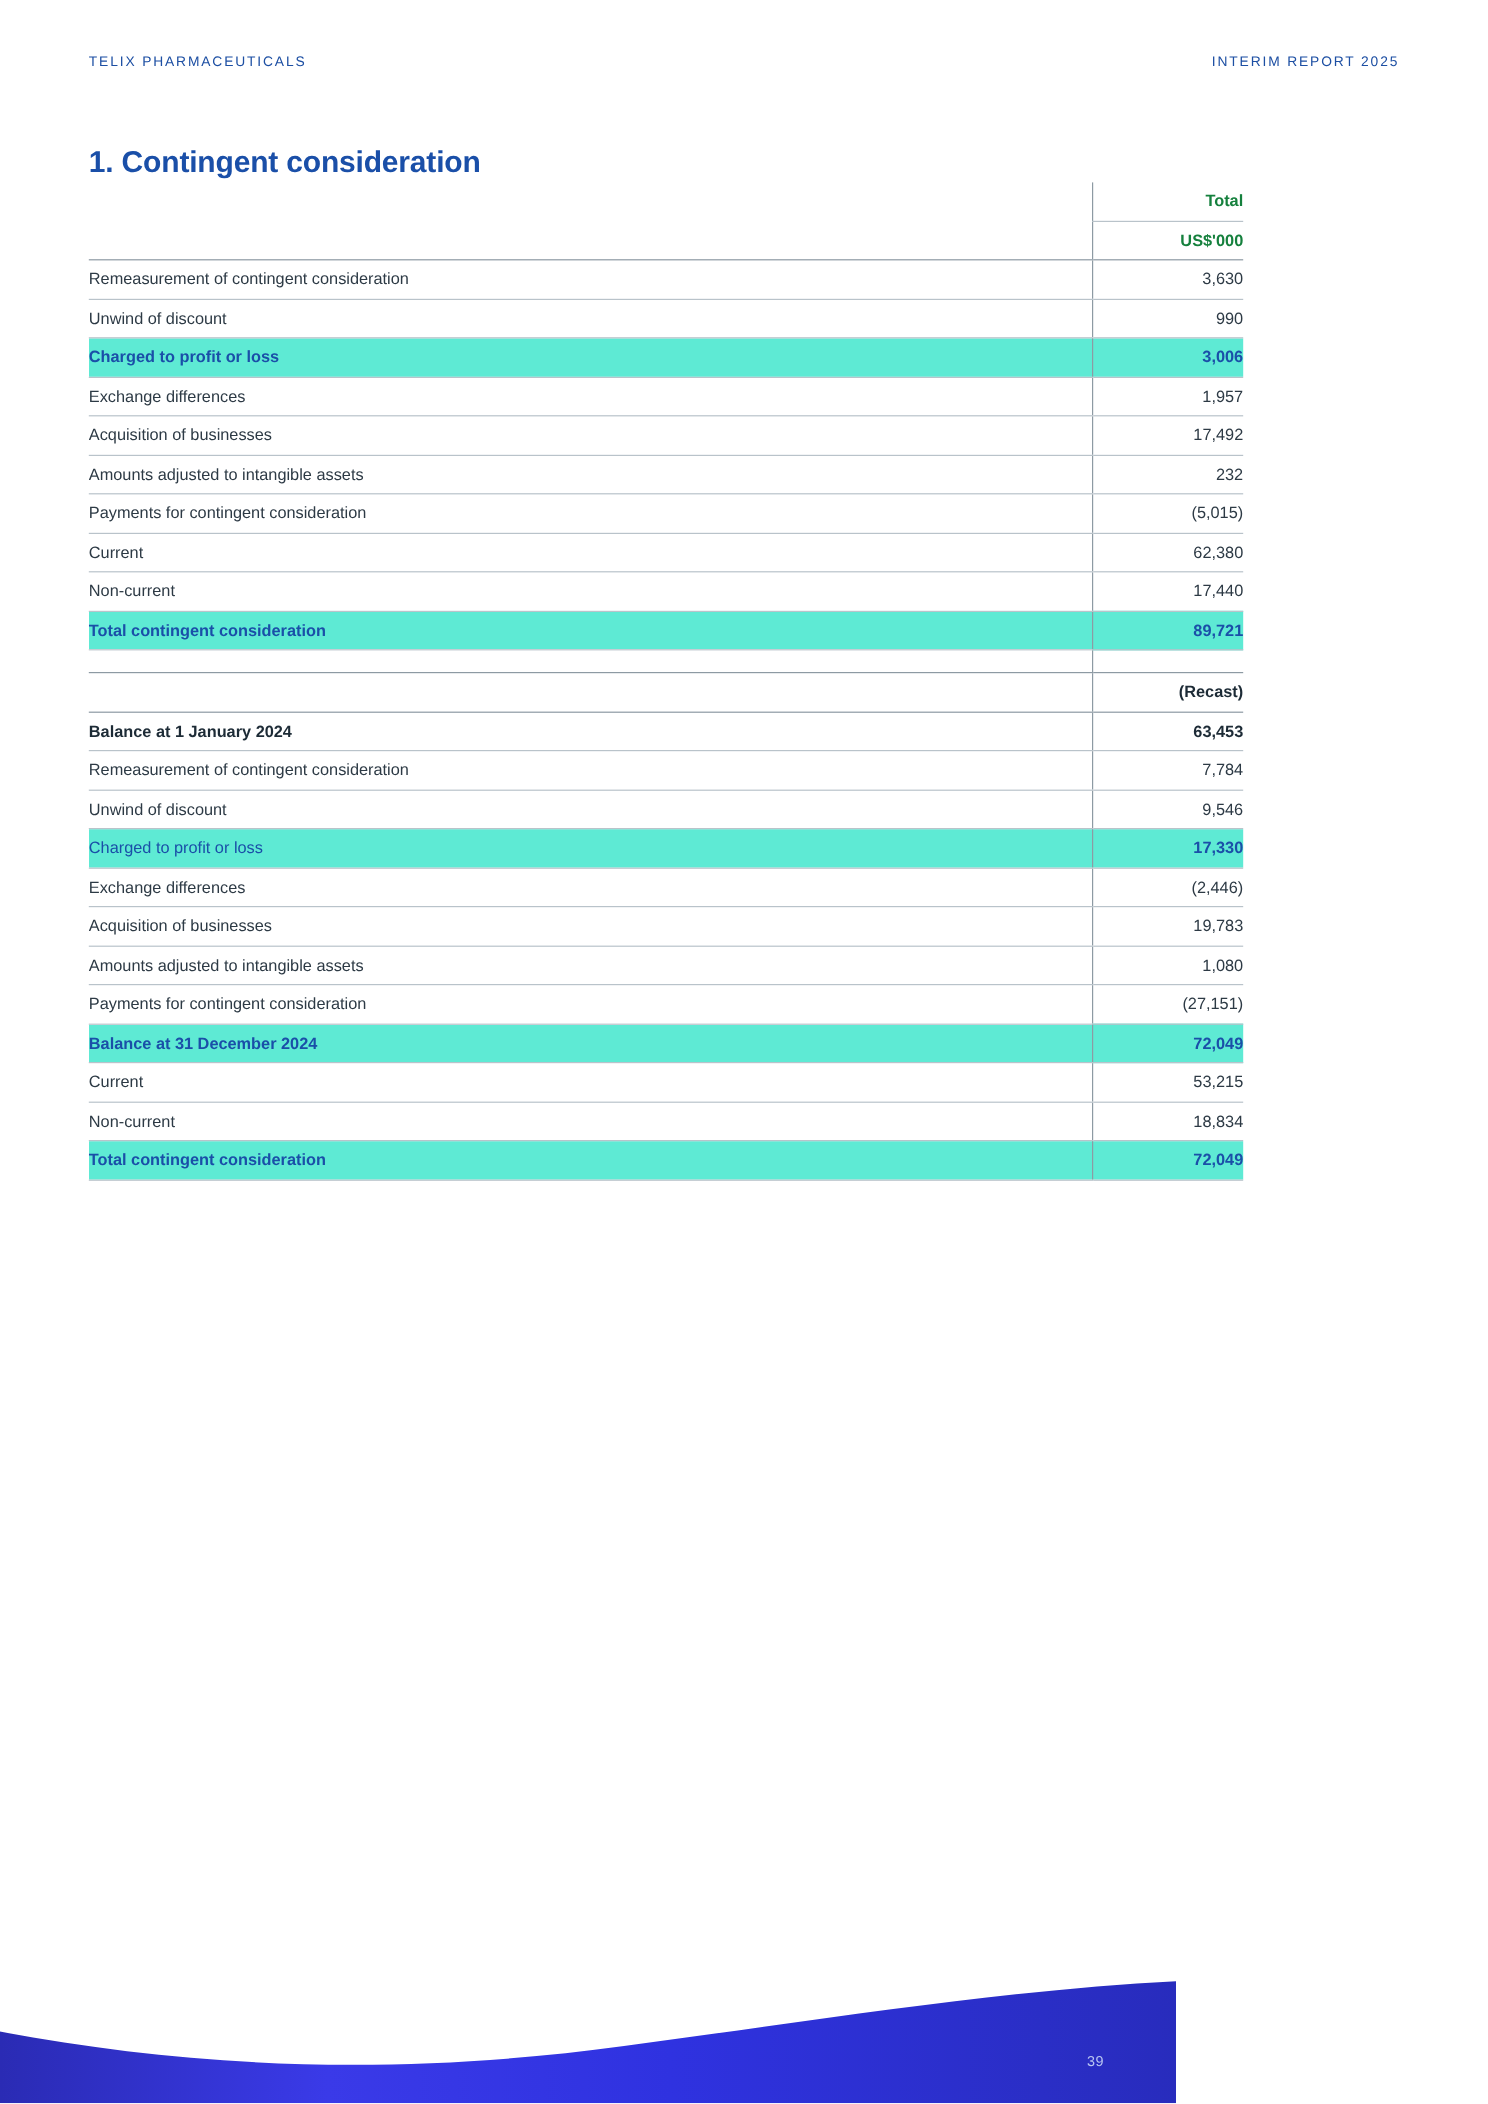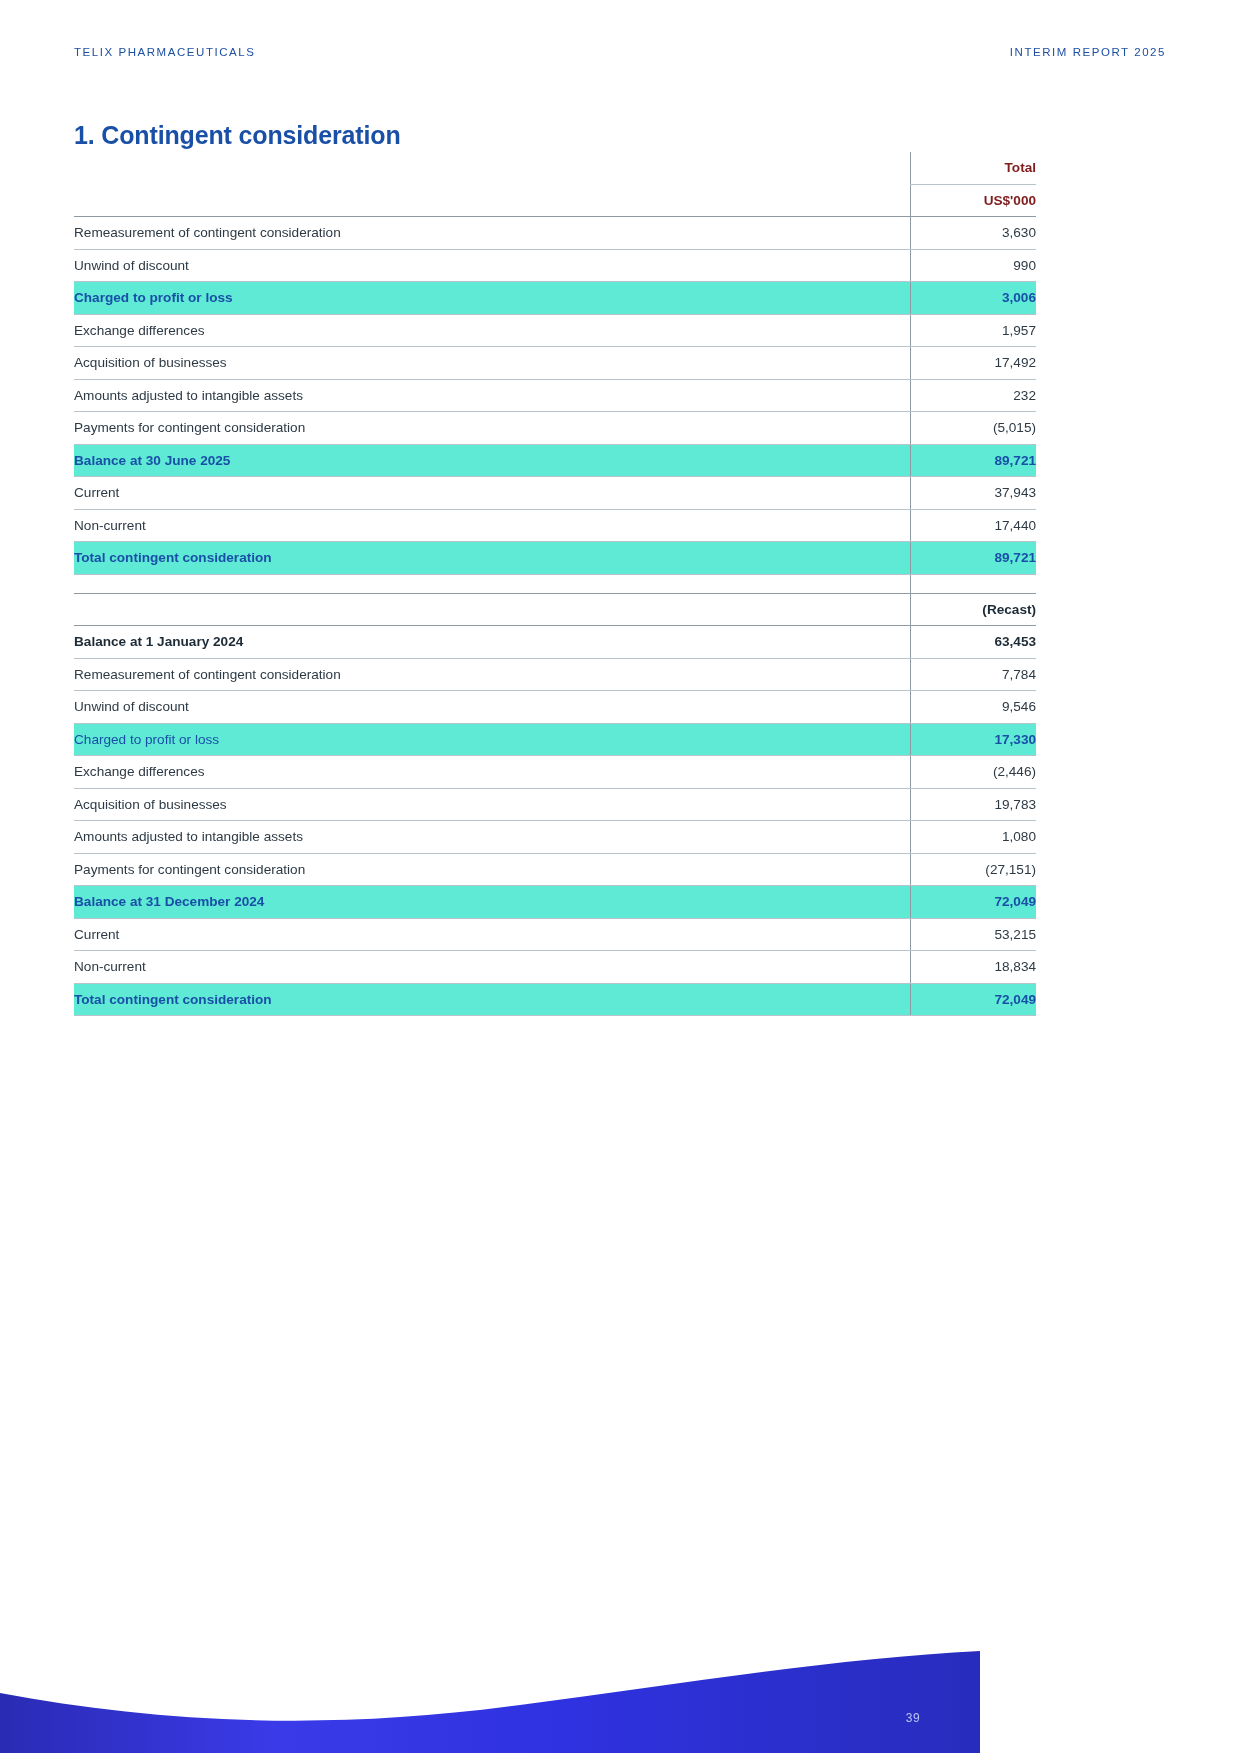--- a/index.html
+++ b/index.html
@@ -80,21 +80,21 @@
     padding: 0 14px 0 0;
     text-align: right;
     font-size: 13.6px;
     color: #2d3a45;
     white-space: nowrap;
   }
 
   
   tr.hdr-total .cell-value,
   tr.hdr-unit .cell-value {
-    color: #7f1d1d;
+    color: #15803d;
     font-weight: bold;
   }
   tr.hdr-recast .cell-value {
     color: #1d2b36;
     font-weight: bold;
   }
 
   tr.bold-dark .cell-label,
   tr.bold-dark .cell-value {
     font-weight: bold;
@@ -193,27 +193,23 @@
           <td class="cell-value">17,492</td>
         </tr>
         <tr class="rule-bot">
           <td class="cell-label">Amounts adjusted to intangible assets</td>
           <td class="cell-value">232</td>
         </tr>
         <tr class="rule-bot">
           <td class="cell-label">Payments for contingent consideration</td>
           <td class="cell-value">(5,015)</td>
         </tr>
-        <tr class="band rule-bot">
-          <td class="cell-label">Balance at 30 June 2025</td>
-          <td class="cell-value">89,721</td>
-        </tr>
         <tr class="rule-bot">
           <td class="cell-label">Current</td>
-          <td class="cell-value">37,943</td>
+          <td class="cell-value">62,380</td>
         </tr>
         <tr class="rule-bot">
           <td class="cell-label">Non-current</td>
           <td class="cell-value">17,440</td>
         </tr>
         <tr class="band rule-bot">
           <td class="cell-label">Total contingent consideration</td>
           <td class="cell-value">89,721</td>
         </tr>
         <tr class="spacer">

